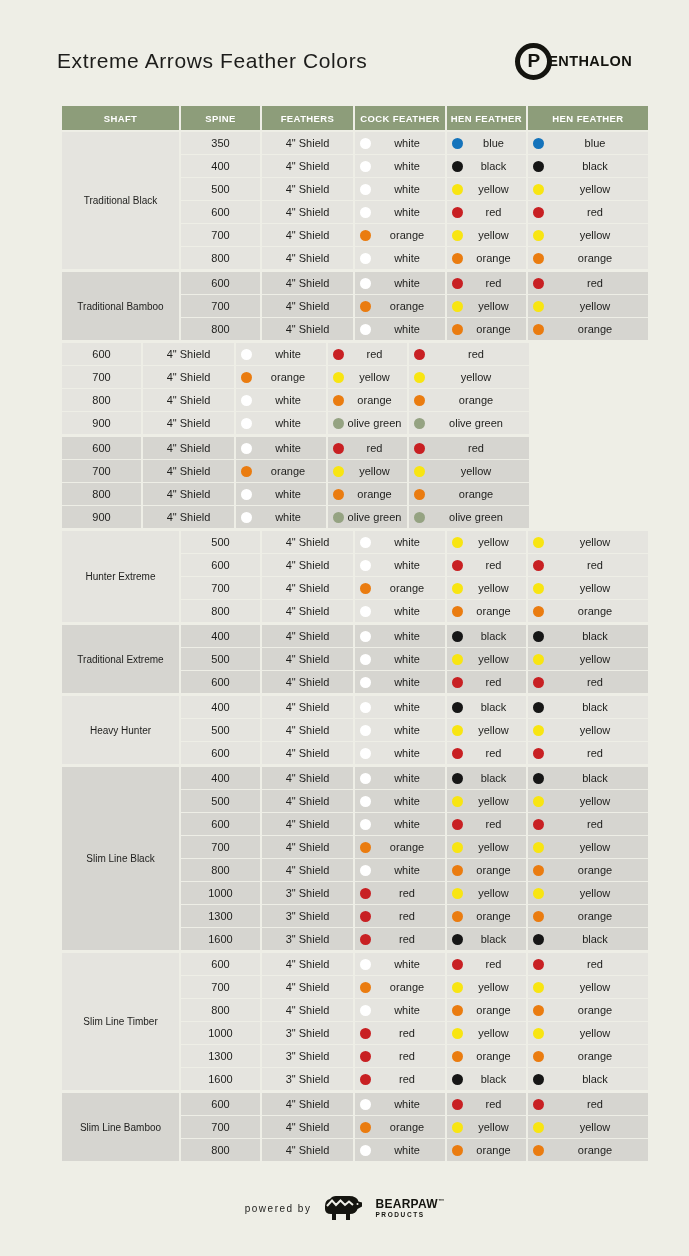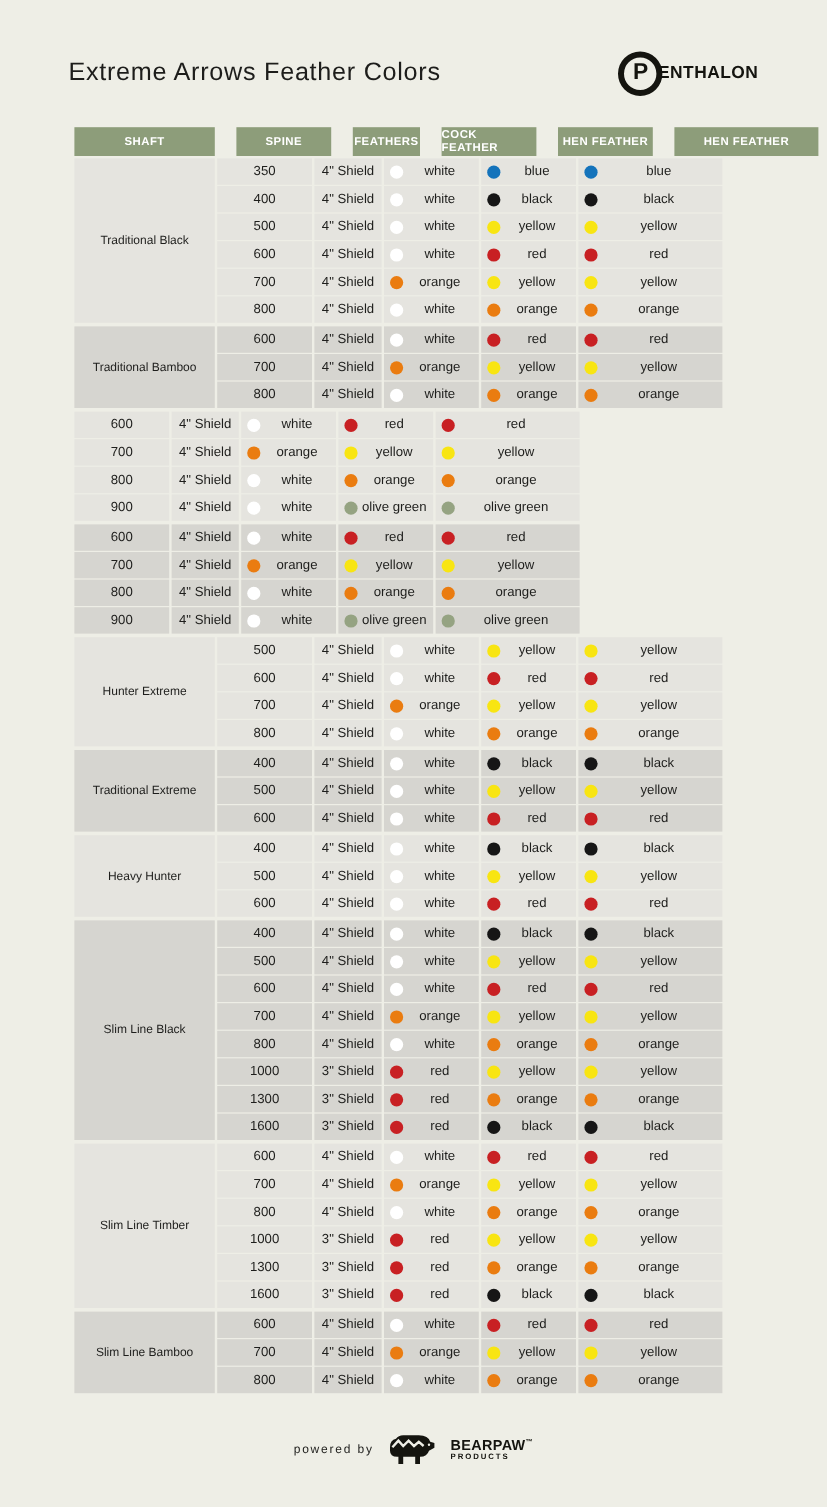--- a/index.html
+++ b/index.html
@@ -15,25 +15,25 @@
   .page-header{position:absolute;left:57px;top:38px;width:575px;height:46px;
     display:flex;justify-content:space-between;align-items:center;}
   .page-title{font-size:21px;letter-spacing:.6px;color:#1d1d1b;font-weight:400;}
   .penthalon{display:flex;align-items:center;}
   .p-ring{width:27px;height:27px;border:5px solid #14140f;border-radius:50%;
     display:flex;align-items:center;justify-content:center;
     font-weight:800;font-size:19px;color:#14140f;letter-spacing:0;}
   .penthalon-text{font-weight:800;font-size:14.5px;color:#14140f;letter-spacing:.4px;margin-left:-4px;}
   
   .table{position:absolute;left:62px;top:106px;width:565px;}
-  .thead{display:flex;gap:18px;height:24px;margin-bottom:2px;}
+  .thead{display:flex;gap:2px;height:24px;margin-bottom:2px;}
   .th{background:#8d9d7a;color:#fff;font-size:9.5px;font-weight:700;letter-spacing:.4px;
     display:flex;align-items:center;justify-content:center;}
-  .c0{width:117px;flex:none;} .c1{width:79px;flex:none;} .c2{width:56px;flex:none;}
-  .c3{width:79px;flex:none;} .c4{width:79px;flex:none;} .c5{width:120px;flex:none;}
+  .c0{width:117px;flex:none;} .c1{width:79px;flex:none;} .c2{width:91px;flex:none;}
+  .c3{width:90px;flex:none;} .c4{width:79px;flex:none;} .c5{width:120px;flex:none;}
   .group{display:flex;gap:2px;margin-bottom:3px;}
   .group .shaft-cell{width:117px;flex:none;display:flex;align-items:center;justify-content:center;
     font-size:10px;color:#1e1e1c;text-align:center;padding:0 4px;box-sizing:border-box;}
   .rows{display:flex;flex-direction:column;gap:1px;flex:1;}
   .row{display:flex;gap:2px;height:22px;}
   .cell{display:flex;align-items:center;justify-content:center;font-size:11px;color:#1e1e1c;}
   .light .shaft-cell,.light .cell{background:#e5e4df;}
   .dark .shaft-cell,.dark .cell{background:#d6d5d0;}
   .feather{justify-content:flex-start;}
   .dot{width:11px;height:11px;border-radius:50%;margin-left:5px;flex:none;}

